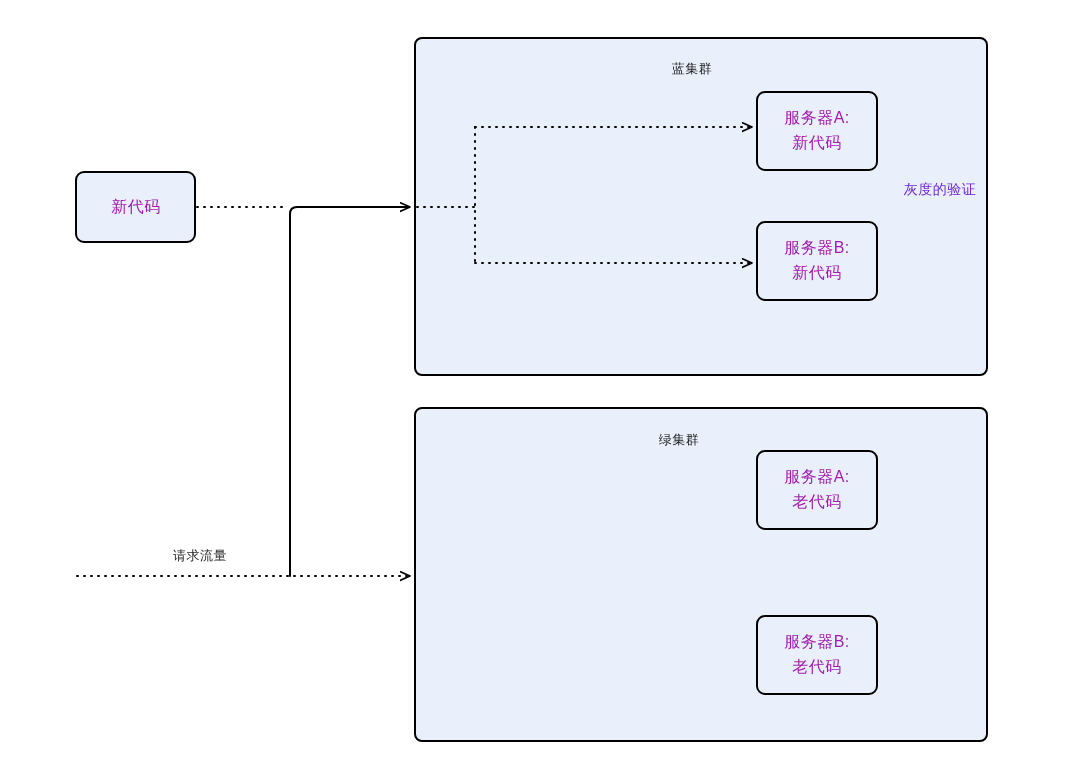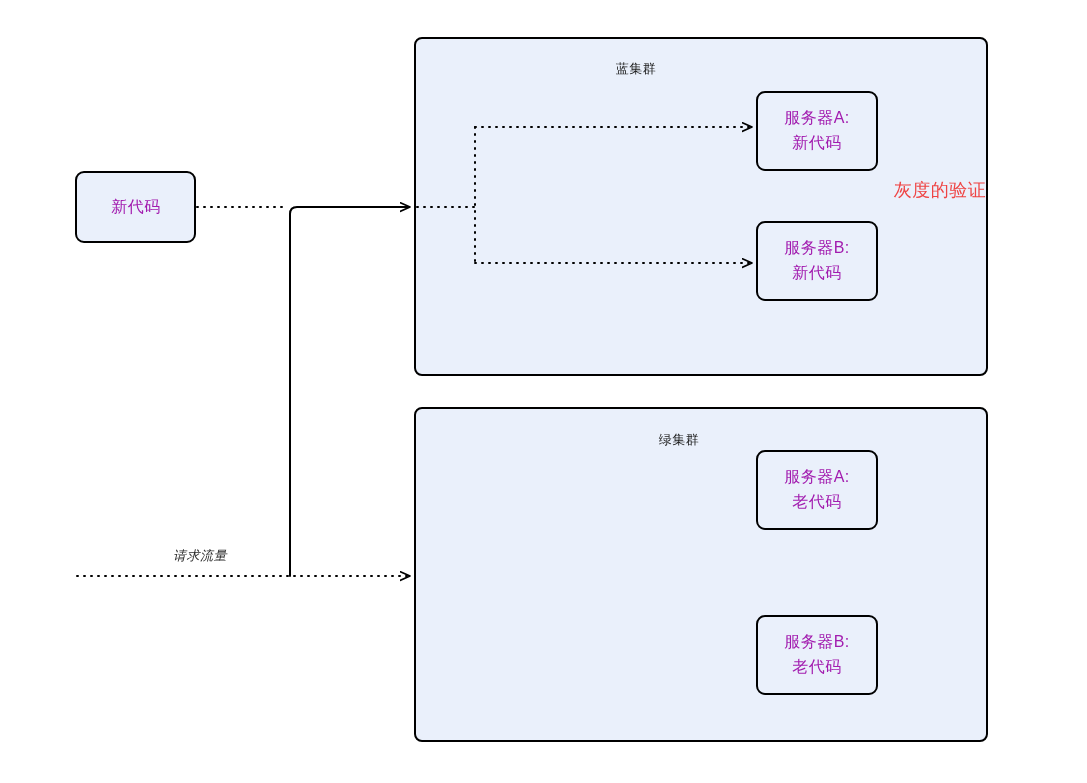--- a/index.html
+++ b/index.html
@@ -45,22 +45,22 @@
   .edge-label {
     position: absolute;
     font-size: 13px;
     color: #2b2b2b;
     white-space: nowrap;
     transform: translate(-50%, -50%);
     letter-spacing: 0.5px;
   }
   .annotation-label {
     position: absolute;
-    font-size: 18px;
-    color: #ef4444;
+    font-size: 14px;
+    color: #6d28d9;
     white-space: nowrap;
     transform: translate(-50%, -50%);
     letter-spacing: 0.5px;
   }
 </style>
 </head>
 <body>
 
 <div id="canvas">
 
@@ -94,21 +94,21 @@
 
     <path d="M475,127 L475,263" fill="none" stroke="#000000" stroke-width="2" stroke-linecap="round" stroke-dasharray="1 6"></path>
 
     <path d="M475,127 L751,127" fill="none" stroke="#000000" stroke-width="2" stroke-linecap="round" stroke-dasharray="1 6" marker-end="url(#arrow-dot)"></path>
 
     <path d="M475,263 L751,263" fill="none" stroke="#000000" stroke-width="2" stroke-linecap="round" stroke-dasharray="1 6" marker-end="url(#arrow-dot)"></path>
 
     <path d="M77,576 L409,576" fill="none" stroke="#000000" stroke-width="2" stroke-linecap="round" stroke-dasharray="1 6" marker-end="url(#arrow-dot)"></path>
   </svg>
 
-  <div class="cluster-label" style="left:636px; top:69px;">蓝集群</div>
+  <div class="cluster-label" style="left:692px; top:69px;">蓝集群</div>
 
   <div class="annotation-label" style="left:940px; top:190px;">灰度的验证</div>
 
   <div class="cluster-label" style="left:670px; top:440px;margin-left:9px;">绿集群</div>
 
   <div class="node-label" style="left:136px; top:207px;">
     <span>新代码</span>
   </div>
 
   <div class="node-label" style="left:817px; top:131px;">
@@ -124,15 +124,15 @@
   <div class="node-label" style="left:817px; top:490px;">
     <span>服务器A:</span><br>
     <span>老代码</span>
   </div>
 
   <div class="node-label" style="left:817px; top:655px;">
     <span>服务器B:</span><br>
     <span>老代码</span>
   </div>
 
-  <div class="edge-label" style="left:200px; top:556px;font-style:italic;">请求流量</div>
+  <div class="edge-label" style="left:200px; top:556px;">请求流量</div>
 
 </div>
 
 </body></html>

